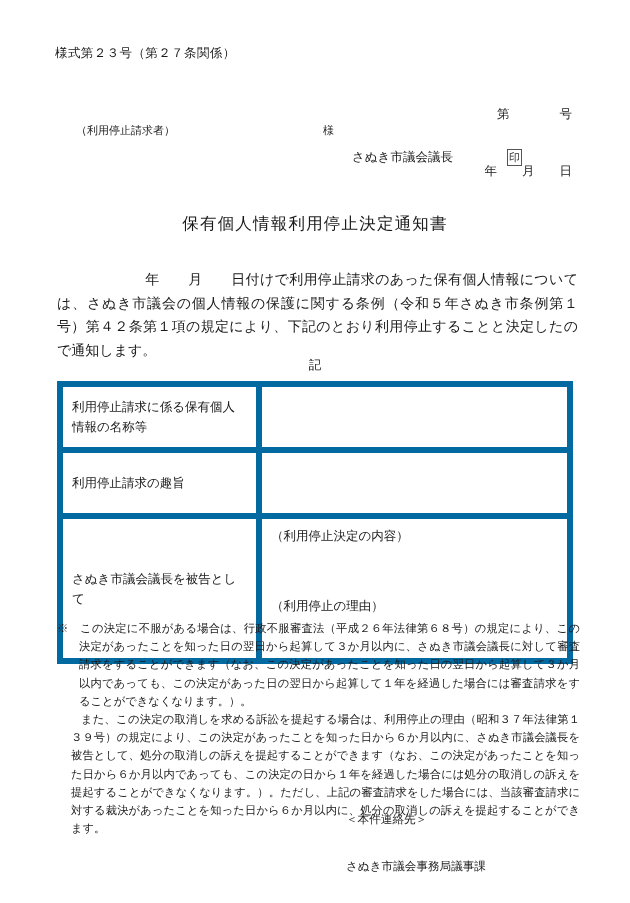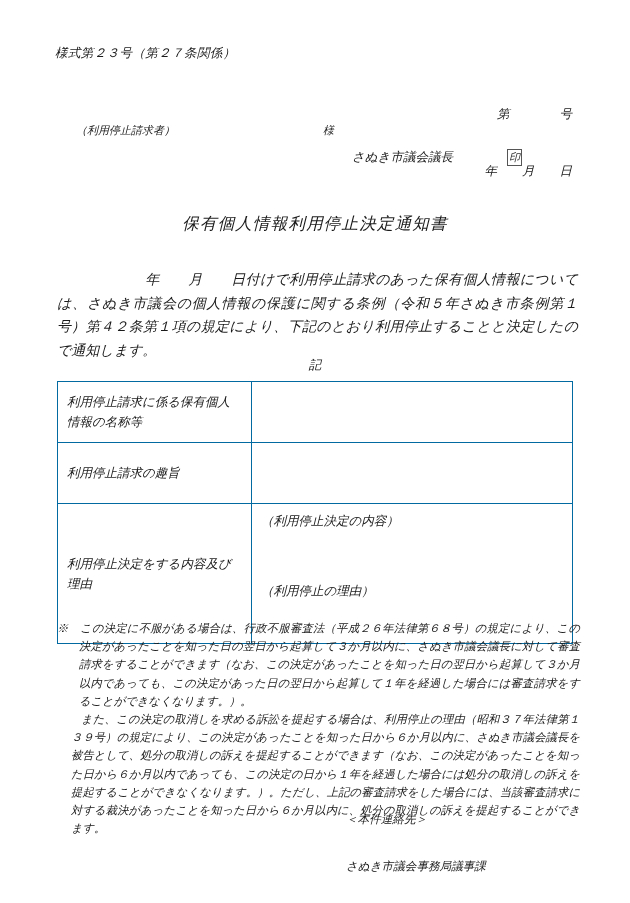--- a/index.html
+++ b/index.html
@@ -13,21 +13,20 @@
     height: 903px;
     position: relative;
     font-family: "DejaVu Serif", "Liberation Serif", serif;
     color: #1a1a1a;
     overflow: hidden;
   }
   .page {
     position: absolute;
     inset: 0;
     padding: 0;
-    font-style: italic;
   }
 
   
   .form-no {
     position: absolute;
     left: 55px;
     top: 45px;
     font-size: 12.5px;
     letter-spacing: 0.4px;
     white-space: pre;
@@ -114,21 +113,21 @@
   .info-table {
     position: absolute;
     left: 57px;
     top: 381px;
     width: 516px;
     border-collapse: collapse;
     table-layout: fixed;
     font-size: 12.5px;
   }
   .info-table td {
-    border: 1px solid #0369a1;
+    border: 6px solid #0369a1;
     vertical-align: middle;
     padding: 6px 9px;
     line-height: 20px;
   }
   .info-table td.label { width: 175px; }
   .info-table tr.r1 td { height: 48px; }
   .info-table tr.r2 td { height: 48px; }
   .info-table tr.r3 td { height: 126px; }
   .info-table td.value-stacked {
     vertical-align: top;
@@ -199,21 +198,21 @@
     <tbody>
       <tr class="r1">
         <td class="label">利用停止請求に係る保有個人情報の名称等</td>
         <td class="value"></td>
       </tr>
       <tr class="r2">
         <td class="label">利用停止請求の趣旨</td>
         <td class="value"></td>
       </tr>
       <tr class="r3">
-        <td class="label">利用停止決定をする内容及び理由</td>
+        <td class="label">さぬき市議会議長を被告として</td>
         <td class="value value-stacked">
           <span class="sub1">（利用停止決定の内容）</span>
           <span class="sub2">（利用停止の理由）</span>
         </td>
       </tr>
     </tbody>
   </table>
 
   <div class="notes">
     <p class="first">※　この決定に不服がある場合は、行政不服審査法（平成２６年法律第６８号）の規定により、この決定があったことを知った日の翌日から起算して３か月以内に、さぬき市議会議長に対して審査請求をすることができます（なお、この決定があったことを知った日の翌日から起算して３か月以内であっても、この決定があった日の翌日から起算して１年を経過した場合には審査請求をすることができなくなります。）。</p>

